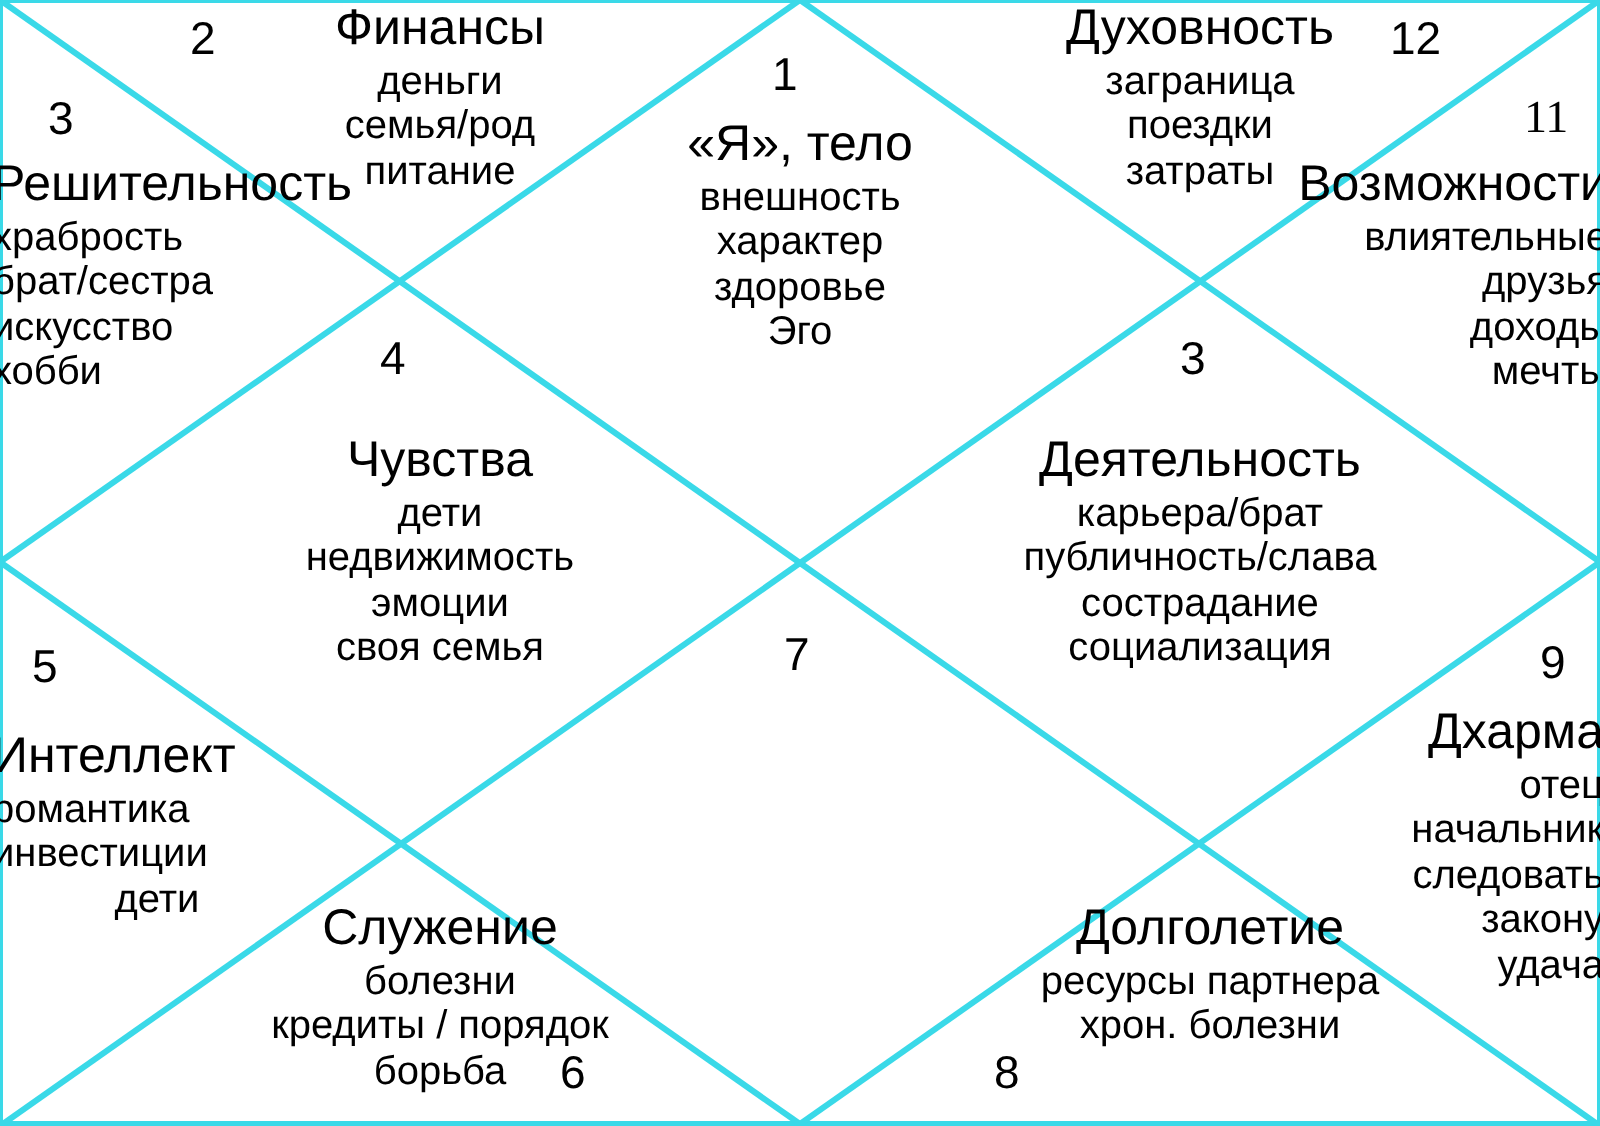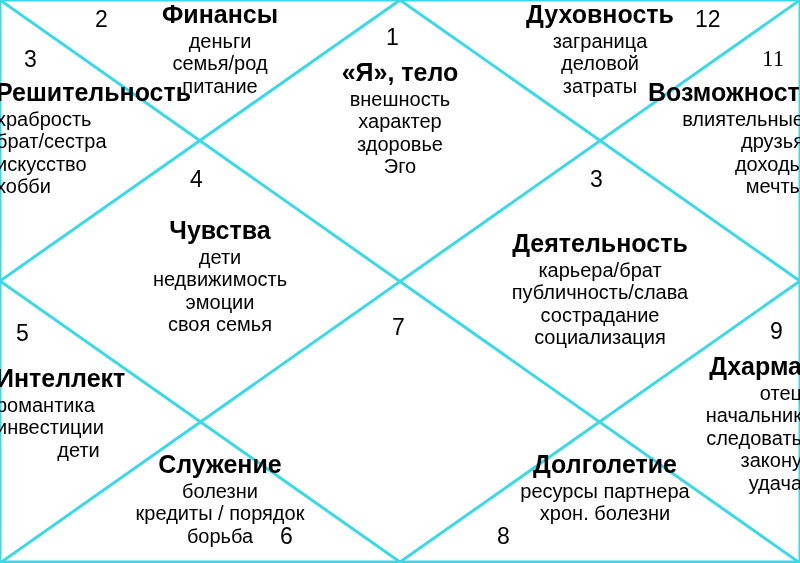--- a/index.html
+++ b/index.html
@@ -24,21 +24,21 @@
     top: 0;
     width: 800px;
     height: 563px;
   }
   .house {
     position: absolute;
     text-align: center;
     line-height: 1.12;
   }
   .h-title {
-    font-weight: bold;
+    font-weight: normal;
     font-size: 25px;
     white-space: nowrap;
   }
   .h-lines {
     font-size: 20px;
     margin-top: 2px;
   }
   .h-lines div {
     white-space: nowrap;
   }
@@ -79,21 +79,21 @@
 
   
   #house-8 { left: 490px; top: 450px; width: 230px; }
   #num-8 { left: 497px; top: 523px; }
 
   
   #house-9 { left: 672px; top: 352px; width: 130px; text-align: right; }
   #num-9 { left: 770px; top: 318px; }
 
   
-  #house-10 { left: 480px; top: 229px; width: 240px; }
+  #house-10 { left: 480px; top: 216px; width: 240px; }
   #num-10 { left: 590px; top: 166px; }
 
   
   #house-11 { left: 648px; top: 78px; width: 156px; text-align: right; }
   #house-11 .h-title { white-space: normal; }
   #num-11 { left: 762px; top: 46px; font-family: Liberation Serif, serif; }
 
   
   #house-12 { left: 500px; top: 0px; width: 200px; }
   #num-12 { left: 695px; top: 6px; }
@@ -227,18 +227,18 @@
       <div>доходы</div>
       <div>мечты</div>
     </div>
   </div>
 
   <div class="num" id="num-12">12</div>
   <div class="house" id="house-12">
     <div class="h-title">Духовность</div>
     <div class="h-lines">
       <div>заграница</div>
-      <div>деловой</div>
+      <div>поездки</div>
       <div>затраты</div>
     </div>
   </div>
 
 </div>
 
 </body></html>

